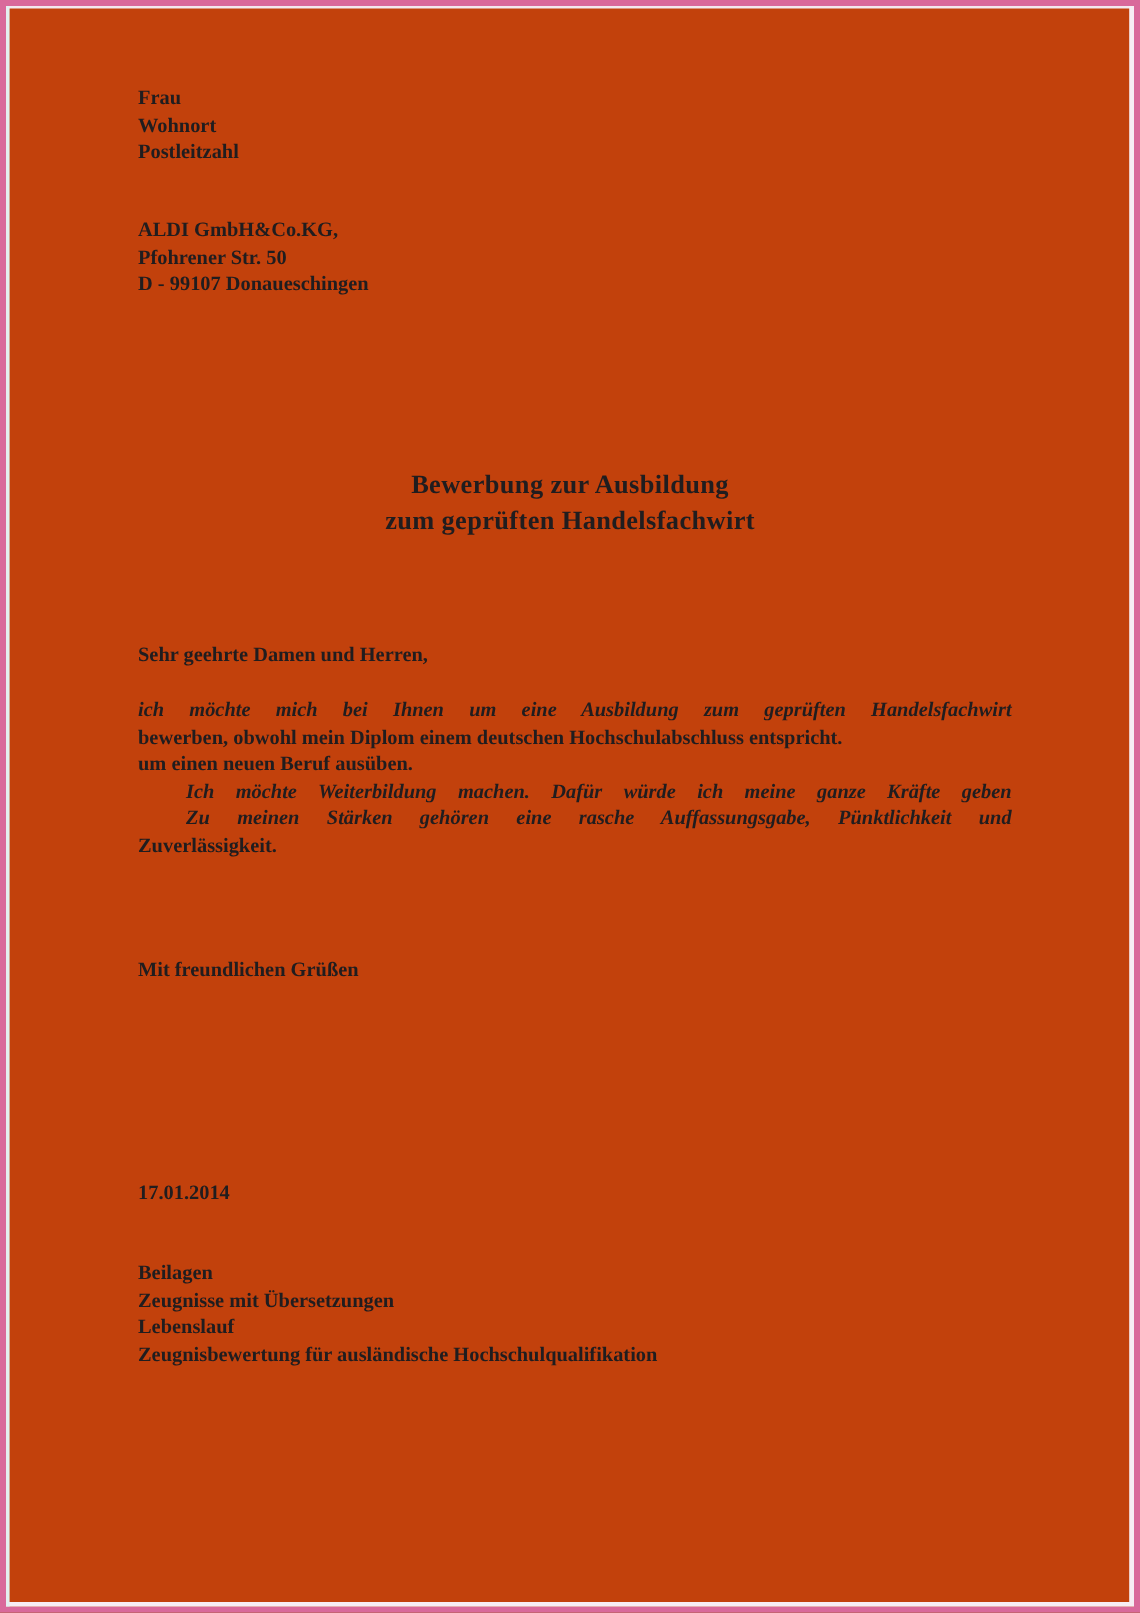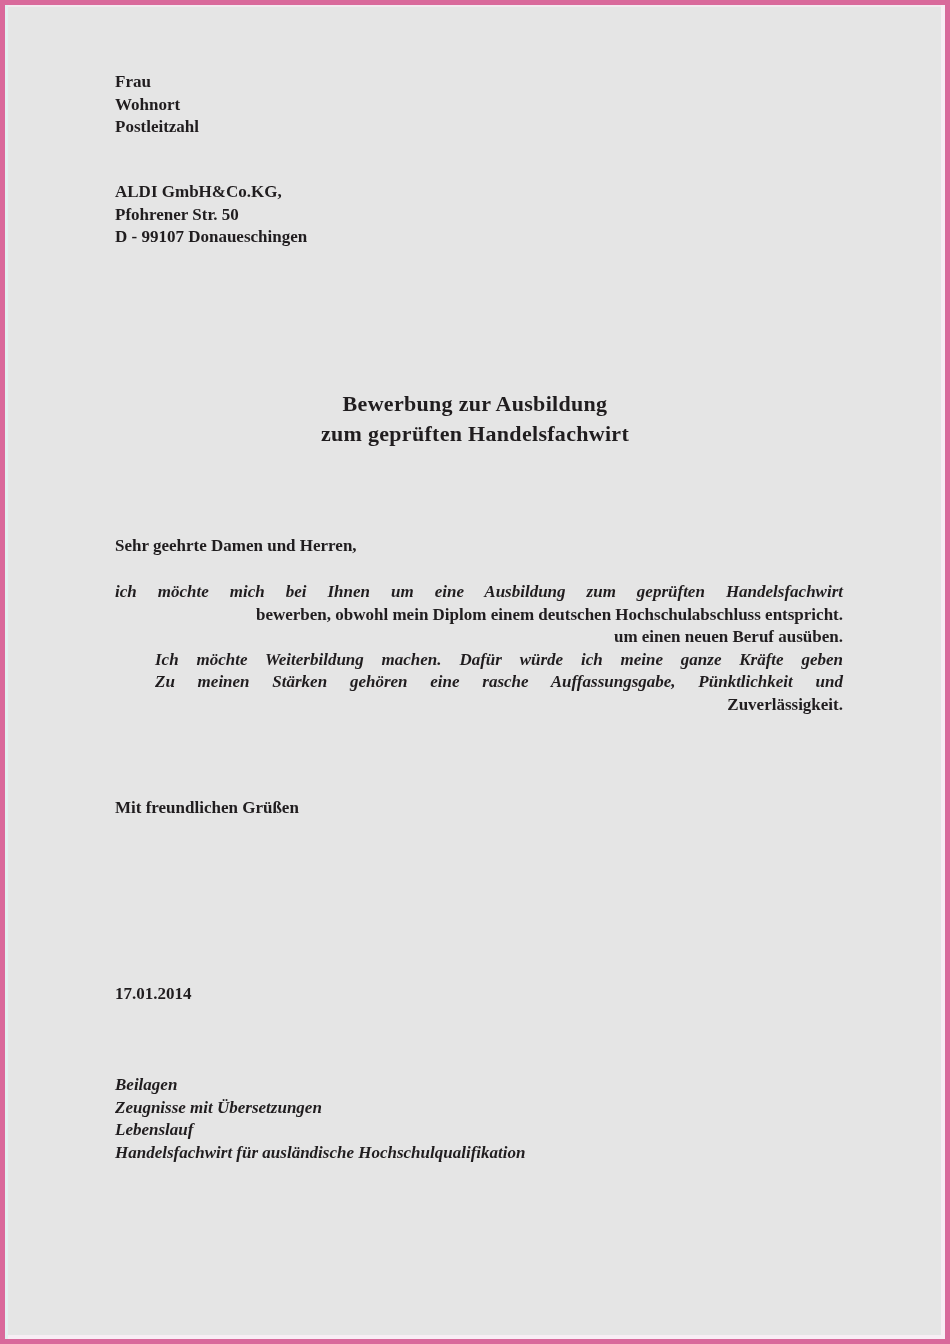--- a/index.html
+++ b/index.html
@@ -5,21 +5,21 @@
   html, body {
     margin: 0;
     padding: 0;
     background: #888;
   }
   .page {
     position: relative;
     width: 950px;
     height: 1344px;
     box-sizing: border-box;
-    background: #e5e5e5;
+    background: #c2410c;
     border: 5px solid #d9699b;
     box-shadow: inset 3px 0 0 #e3eff0, inset -4px -4px 0 #f7edf4, inset 0 2px 0 #f3e9ef;
     overflow: hidden;
     font-family: "Liberation Serif", "DejaVu Serif", serif;
     font-weight: 700;
     color: #201d1f;
   }
   .block {
     position: absolute;
     left: 110px;
@@ -40,30 +40,30 @@
   }
   .salutation  { top: 530px; }
   .bodytext {
     position: absolute;
     top: 576px;
     left: 110px;
     width: 728px;
     font-size: 17px;
     line-height: 22.6px;
   }
-  .bodyline { margin: 0; text-align: right; }
+  .bodyline { margin: 0; }
   .jline {
     text-align: justify;
     text-align-last: justify;
     font-style: italic;
   }
   .indent { padding-left: 40px; }
   .closing     { top: 792px; }
   .date        { top: 978px; }
-  .enclosures  { top: 1069px; font-style: italic; }
+  .enclosures  { top: 1045px; }
 </style>
 </head>
 <body>
 
 <div class="page">
 
   <div class="block sender">
     <div>Frau</div>
     <div>Wohnort</div>
     <div>Postleitzahl</div>
@@ -92,16 +92,16 @@
   </div>
 
   <div class="block closing">Mit freundlichen Grüßen</div>
 
   <div class="block date">17.01.2014</div>
 
   <div class="block enclosures">
     <div>Beilagen</div>
     <div>Zeugnisse mit Übersetzungen</div>
     <div>Lebenslauf</div>
-    <div>Handelsfachwirt für ausländische Hochschulqualifikation</div>
+    <div>Zeugnisbewertung für ausländische Hochschulqualifikation</div>
   </div>
 
 </div>
 
 </body></html>

